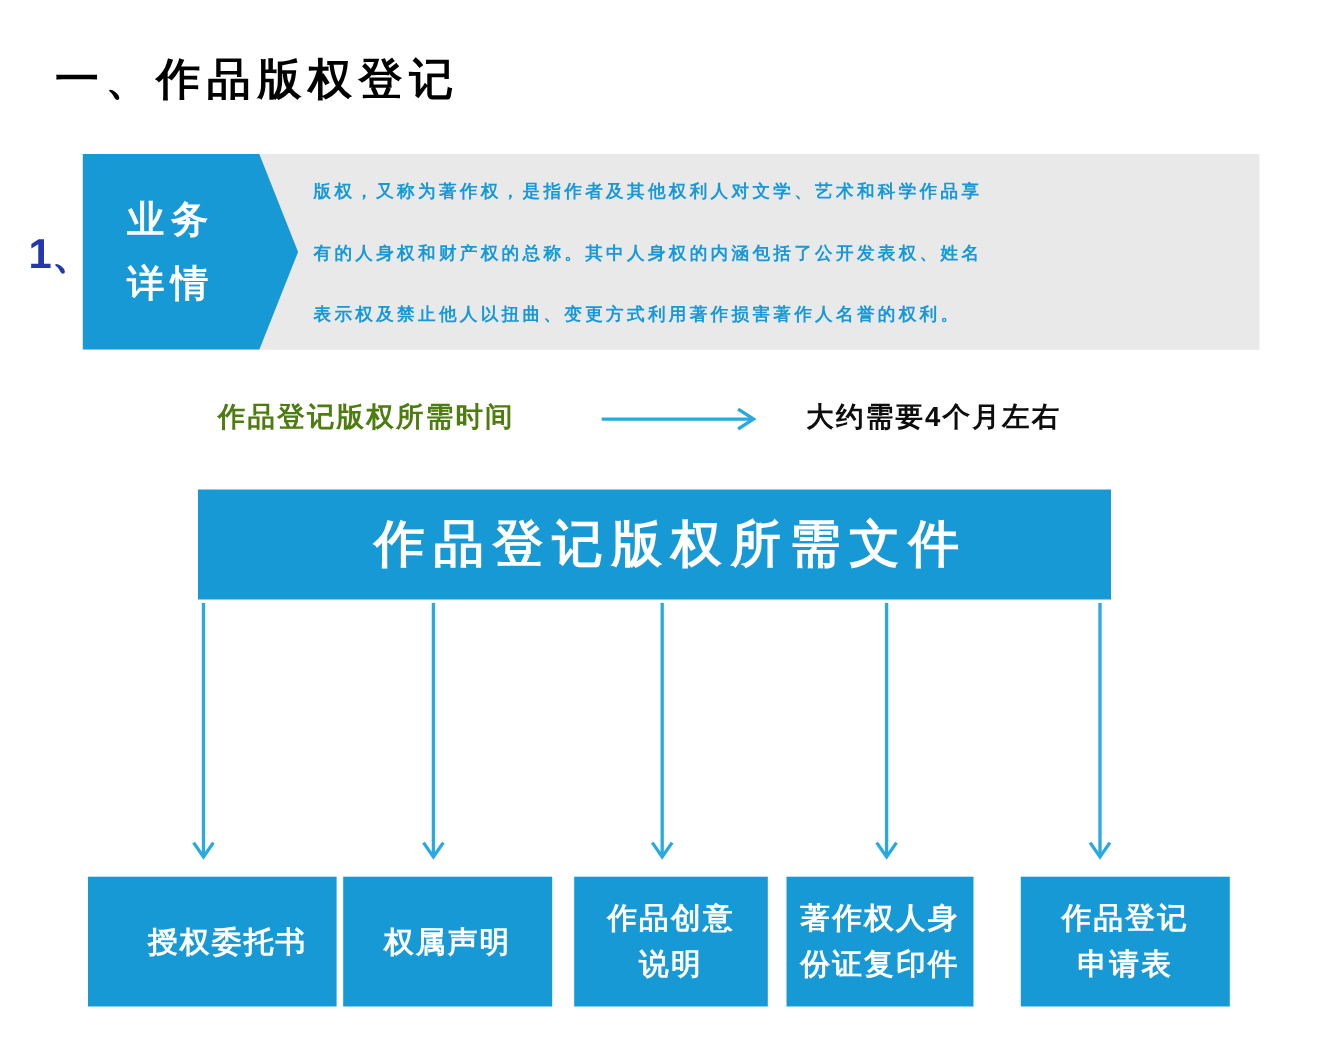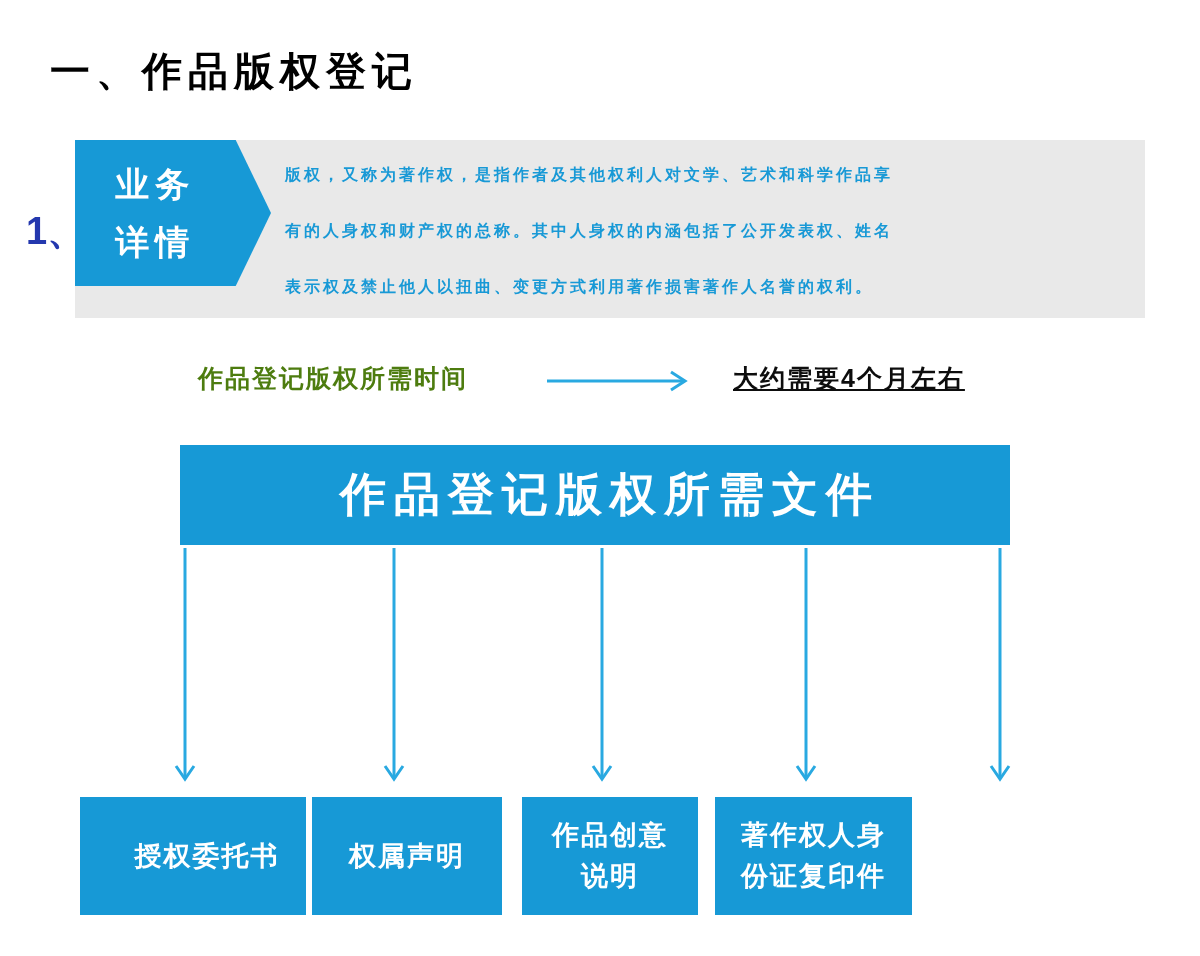--- a/index.html
+++ b/index.html
@@ -34,21 +34,21 @@
   .detail-text {
     position:absolute; left:285px; top:147px;
     width:856px;
     font-size:16px; font-weight:bold;
     color:#1899D6;
     line-height:56px; letter-spacing:3px;
     white-space:pre-line;
   }
   .detail-tag {
     position:absolute; left:75px; top:140px;
-    width:196px; height:146px;
+    width:196px; height:178px;
     background:#1799D6;
     clip-path:polygon(0 0, 82% 0, 100% 50%, 82% 100%, 0 100%);
     display:flex; align-items:center;
   }
   .detail-tag span {
     display:block; width:82%;
     text-align:center;
     color:#ffffff;
     font-size:34px; font-weight:bold;
     line-height:58px; letter-spacing:6px;
@@ -62,21 +62,20 @@
     letter-spacing:2px;
   }
   .time-arrow {
     position:absolute; left:545px; top:368px;
     width:148px; height:26px;
   }
   .time-value {
     position:absolute; left:733px; top:362px;
     font-size:25px; font-weight:bold; color:#0d0d0d;
     letter-spacing:2px;
-    text-decoration:underline;
   }
 
   
   .doc-header {
     position:absolute; left:180px; top:445px;
     width:830px; height:100px;
     background:#1799D6;
     display:flex; align-items:center; justify-content:center;padding-left:30px;
   }
   .doc-header span {
@@ -103,21 +102,21 @@
     text-align:center;
   }
   .doc-box span {
     color:#ffffff; font-size:27px; font-weight:bold;
     letter-spacing:2px; line-height:41px;
     white-space:pre-line;
   }
   .doc-box-1 { left:80px;  width:226px;padding-left:28px; }
   .doc-box-2 { left:312px; width:190px; }
   .doc-box-3 { left:522px; width:176px; }
-  .doc-box-4 { left:715px; width:197px; }
+  .doc-box-4 { left:715px; width:170px; }
   .doc-box-5 { left:928px; width:190px; }
 </style>
 </head>
 <body>
 
 <div class="page">
 
   <div class="section-title">一、作品版权登记</div>
 
   <div class="item-number">1、</div>
@@ -170,14 +169,18 @@
     <span>权属声明</span>
   </div>
   <div class="doc-box doc-box-3">
     <span>作品创意
 说明</span>
   </div>
   <div class="doc-box doc-box-4">
     <span>著作权人身
 份证复印件</span>
   </div>
+  <div class="doc-box doc-box-5">
+    <span>作品登记
+申请表</span>
+  </div>
 
 </div>
 
 </body></html>

